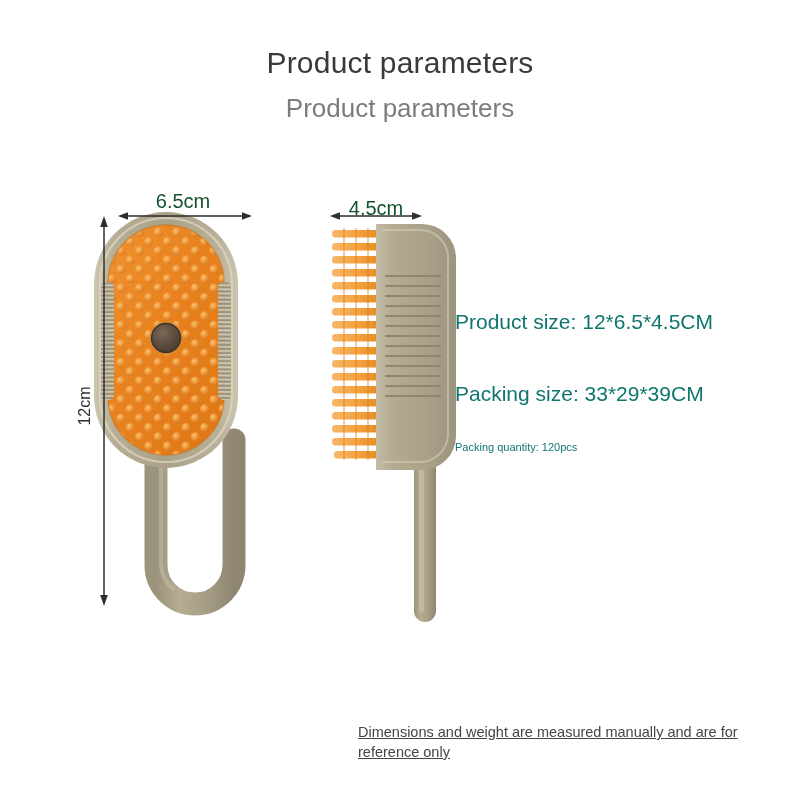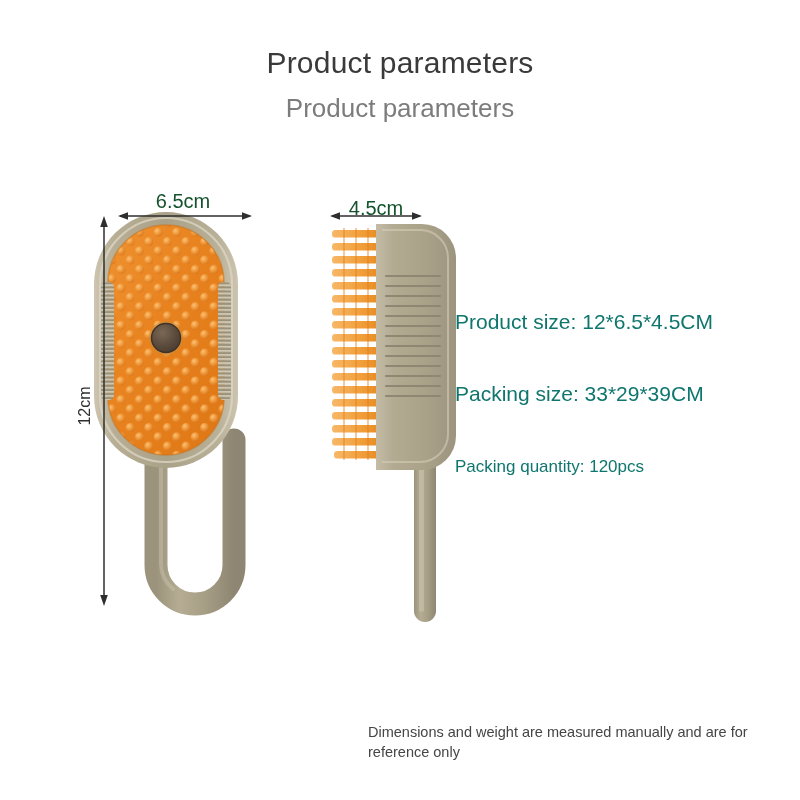--- a/index.html
+++ b/index.html
@@ -65,31 +65,32 @@
 
   
   .spec {
     position: absolute;
     left: 455px;
     white-space: nowrap;
     color: #0f766e;
   }
   .spec-1 { top: 310px; font-size: 21px; }
   .spec-2 { top: 382px; font-size: 21px; }
-  .spec-3 { top: 457px; font-size: 17px; }
+  .spec-3 { top: 441px; font-size: 11px; }
 
   
   .footer {
     position: absolute;
-    left: 368px;
+    left: 358px;
     top: 723px;
     width: 415px;
     font-size: 14.5px;
     line-height: 1.35;
     color: #454545;
+    text-decoration: underline;
   }
 
   
   .art { position: absolute; }
 </style>
 </head>
 <body>
 
 <div class="stage">
 

